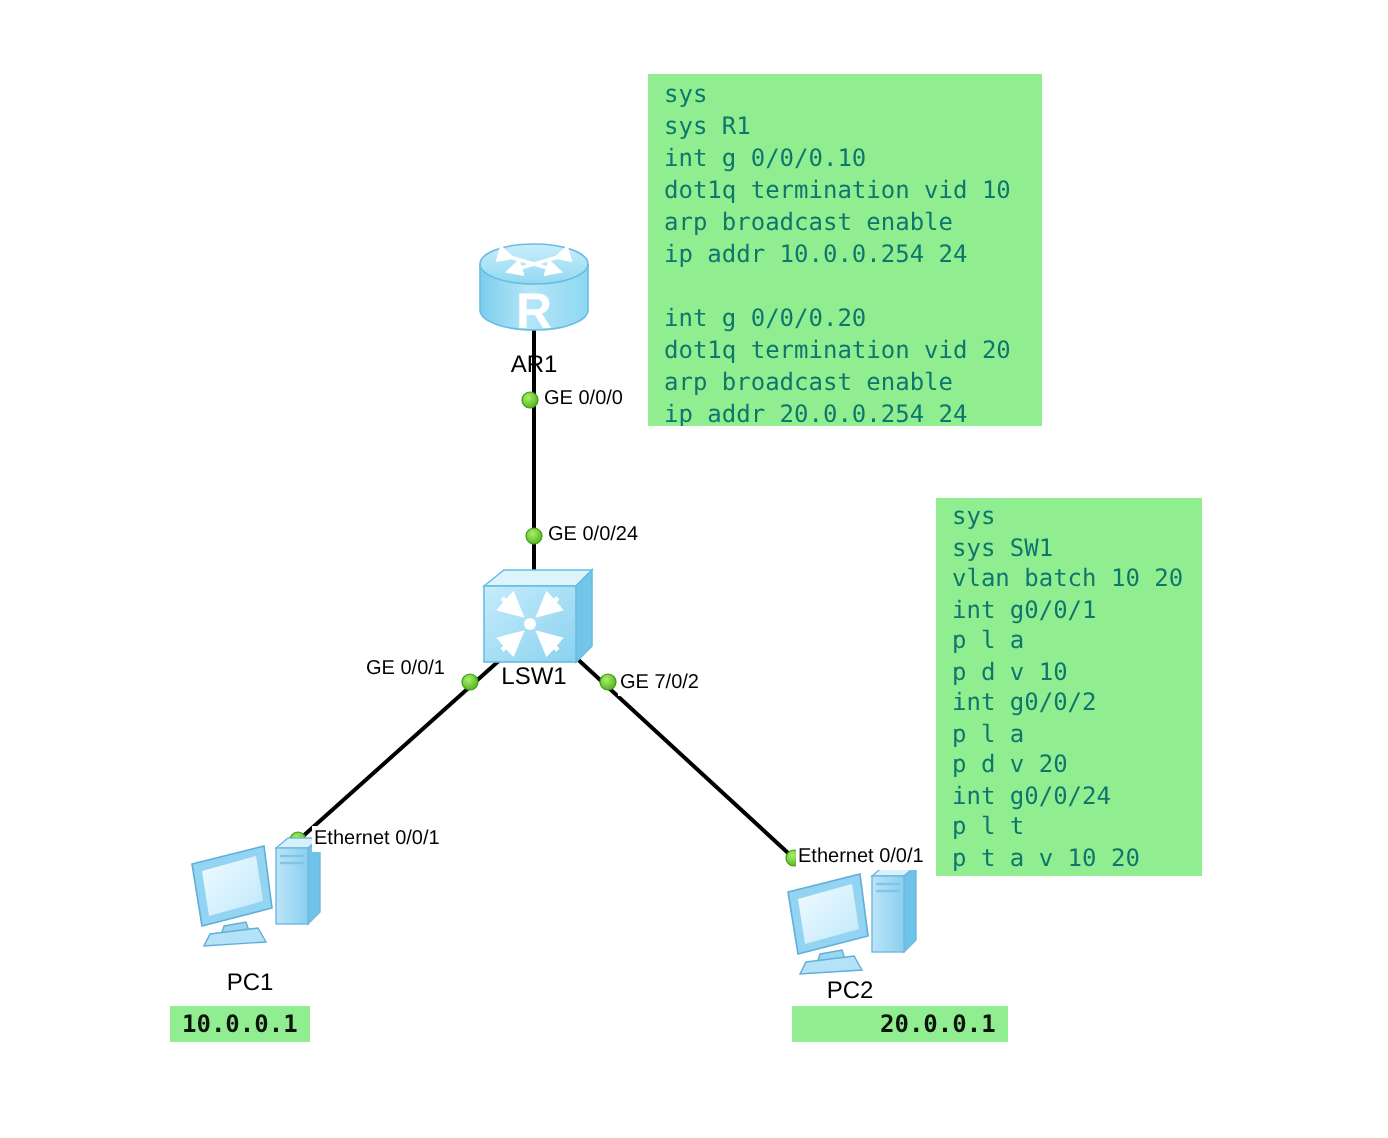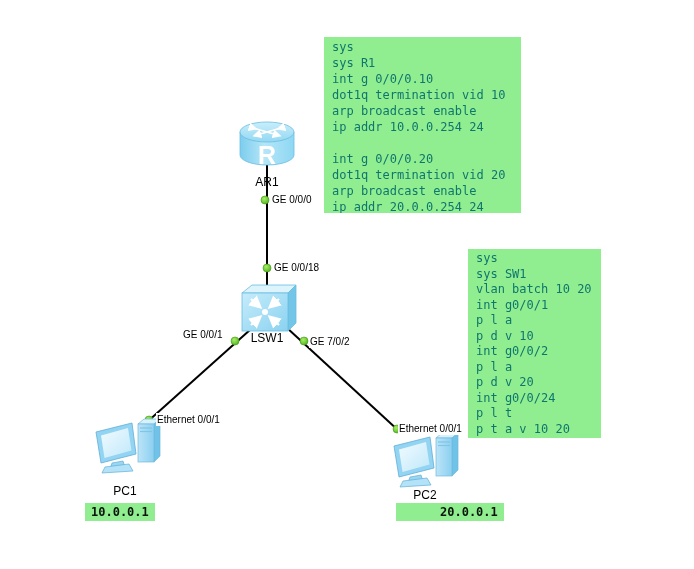--- a/index.html
+++ b/index.html
@@ -149,21 +149,21 @@
         <polygon points="4,16 40,7 44,38 9,47" fill="#93d4f2" stroke="#5fafd8" stroke-width="0.8"></polygon>
         <polygon points="9,19.5 36,12 39.5,34.5 12.5,42" fill="url(#pcScreen)"></polygon>
         <polygon points="20,47 31,45 33,51 18,53" fill="#9ad6f2" stroke="#5fafd8" stroke-width="0.7"></polygon>
         <polygon points="13,51 37,48 41,55 10,57" fill="#b4e2f7" stroke="#5fafd8" stroke-width="0.7"></polygon>
       </g>
     </svg>
   </div>
   <div class="dev-label" style="left:395px;top:489px;width:60px;">PC2</div>
 
   <div class="port-label" style="left:271px;top:193px;">GE 0/0/0</div>
-  <div class="port-label" style="left:273px;top:261px;">GE 0/0/18</div>
+  <div class="port-label" style="left:273px;top:261px;">GE 0/0/24</div>
   <div class="port-label" style="left:182px;top:328px;">GE 0/0/1</div>
   <div class="port-label" style="left:309px;top:335px;">GE 7/0/2</div>
   <div class="port-label" style="left:156px;top:413px;">Ethernet 0/0/1</div>
   <div class="port-label" style="left:398px;top:422px;">Ethernet 0/0/1</div>
 
   <div class="note" style="left:324px;top:37px;width:197px;height:176px;">sys
 sys R1
 int g 0/0/0.10
 dot1q termination vid 10
 arp broadcast enable

